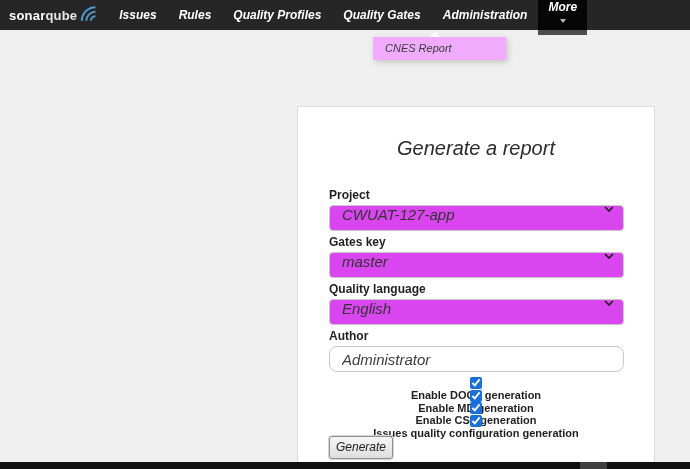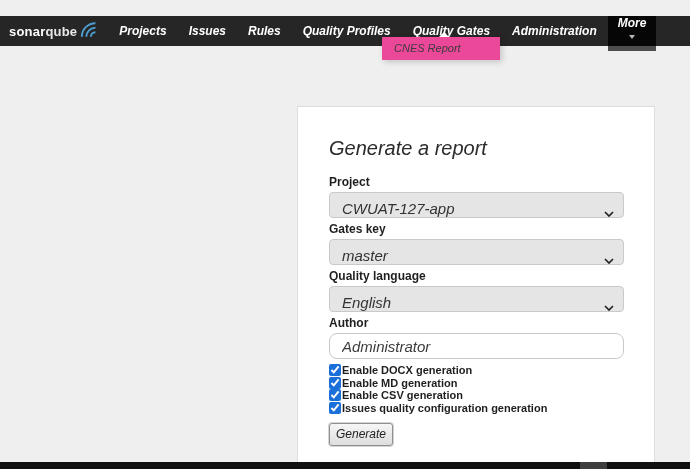--- a/index.html
+++ b/index.html
@@ -9,21 +9,21 @@
     position: relative;
     width: 690px;
     height: 469px;
     background: #efefef;
     overflow: hidden;
   }
 
   
   .navbar {
     position: absolute;
-    left: 0; top: 16px;
+    left: 0; top: 0;
     width: 690px; height: 30px;
     background: #262626;
     display: flex;
     align-items: stretch;
     z-index: 5;
   }
   .logo {
     display: flex;
     align-items: center;
     padding: 0 8px 0 9px;
@@ -61,23 +61,23 @@
     width: 0; height: 0;
     border-left: 3px solid transparent;
     border-right: 3px solid transparent;
     border-top: 4px solid #b9b9b9;
     display: inline-block;
   }
 
   
   .dropdown {
     position: absolute;
-    left: 382px; top: 37px;
-    width: 118px;
-    background: #ec4899;
+    left: 373px; top: 37px;
+    width: 133px;
+    background: #f0abfc;
     box-shadow: 2px 2px 6px rgba(0,0,0,0.18);
     z-index: 6;
   }
   .dropdown-arrow {
     position: absolute;
     left: 57px; top: -5px;
     width: 0; height: 0;
     border-left: 5px solid transparent;
     border-right: 5px solid transparent;
     border-bottom: 5px solid #ffffff;
@@ -98,44 +98,45 @@
     left: 297px; top: 106px;
     width: 358px; height: 363px;
     background: #ffffff;
     border: 1px solid #dddddd;
     border-bottom: none;
     padding: 0 31px;
     z-index: 1;
   }
   .card-title {
     margin-top: 30px;
+    text-align: center;
     font-size: 20px;
     font-style: italic;
     font-weight: 400;
     color: #2b2b2b;
     height: 23px;
   }
   .field-label {
     font-size: 12px;
     font-weight: 700;
     color: #1f1f1f;
     height: 14px;
     line-height: 14px;
   }
-  .lbl-first { margin-top: 15px; }
+  .lbl-first { margin-top: 28px; }
   .lbl-mid   { margin-top: 4px; }
   .control {
     margin-top: 3px;
     width: 295px;
     height: 26px;
     border: 1px solid #c9c9c9;
     border-radius: 4px;
-    background: #e5e5e5;
-    display: flex;
-    align-items: flex-end;
+    background: #d946ef;
+    display: flex;
+    align-items: flex-start;
     padding: 0 9px 0 12px;
     cursor: pointer;
   }
   .control .value {
     flex: 1;
     font-size: 15px;
     font-style: italic;
     color: #333333;
     white-space: nowrap;
     overflow: hidden;
@@ -153,20 +154,21 @@
     font-style: italic;
     color: #3d3d3d;
     outline: none;
   }
   .checkbox-group { margin-top: 5px; }
   .checkbox-row {
     display: flex;
     align-items: center;
     height: 12.6px;
     cursor: pointer;
+    flex-direction: column;
   }
   .checkbox-row input[type="checkbox"] {
     width: 12px; height: 12px;
     accent-color: #1a6fd8;
     margin: 0 1px 0 0;
     cursor: pointer;
   }
   .checkbox-row .cb-label {
     font-size: 11px;
     font-weight: 700;
@@ -211,21 +213,20 @@
     <div class="logo">
       <span class="logo-bold">sonar</span>
         <span class="logo-light">qube</span>
       <svg width="20" height="17" viewBox="0 0 22 18">
         <path d="M2 17 A15 15 0 0 1 17 2" fill="none" stroke="#4e9bcd" stroke-width="2.2"></path>
         <path d="M7 17 A10 10 0 0 1 17 7" fill="none" stroke="#4e9bcd" stroke-width="2.2"></path>
         <path d="M12 17 A5 5 0 0 1 17 12" fill="none" stroke="#4e9bcd" stroke-width="2.2"></path>
       </svg>
     </div>
     <div class="nav-items">
-      <div class="nav-item">Projects</div>
       <div class="nav-item">Issues</div>
       <div class="nav-item">Rules</div>
       <div class="nav-item">Quality Profiles</div>
       <div class="nav-item">Quality Gates</div>
       <div class="nav-item">Administration</div>
       <div class="nav-item more">
         <span>More</span>
         <span class="caret-down"></span>
         <span class="more-extension"></span>
       </div>

